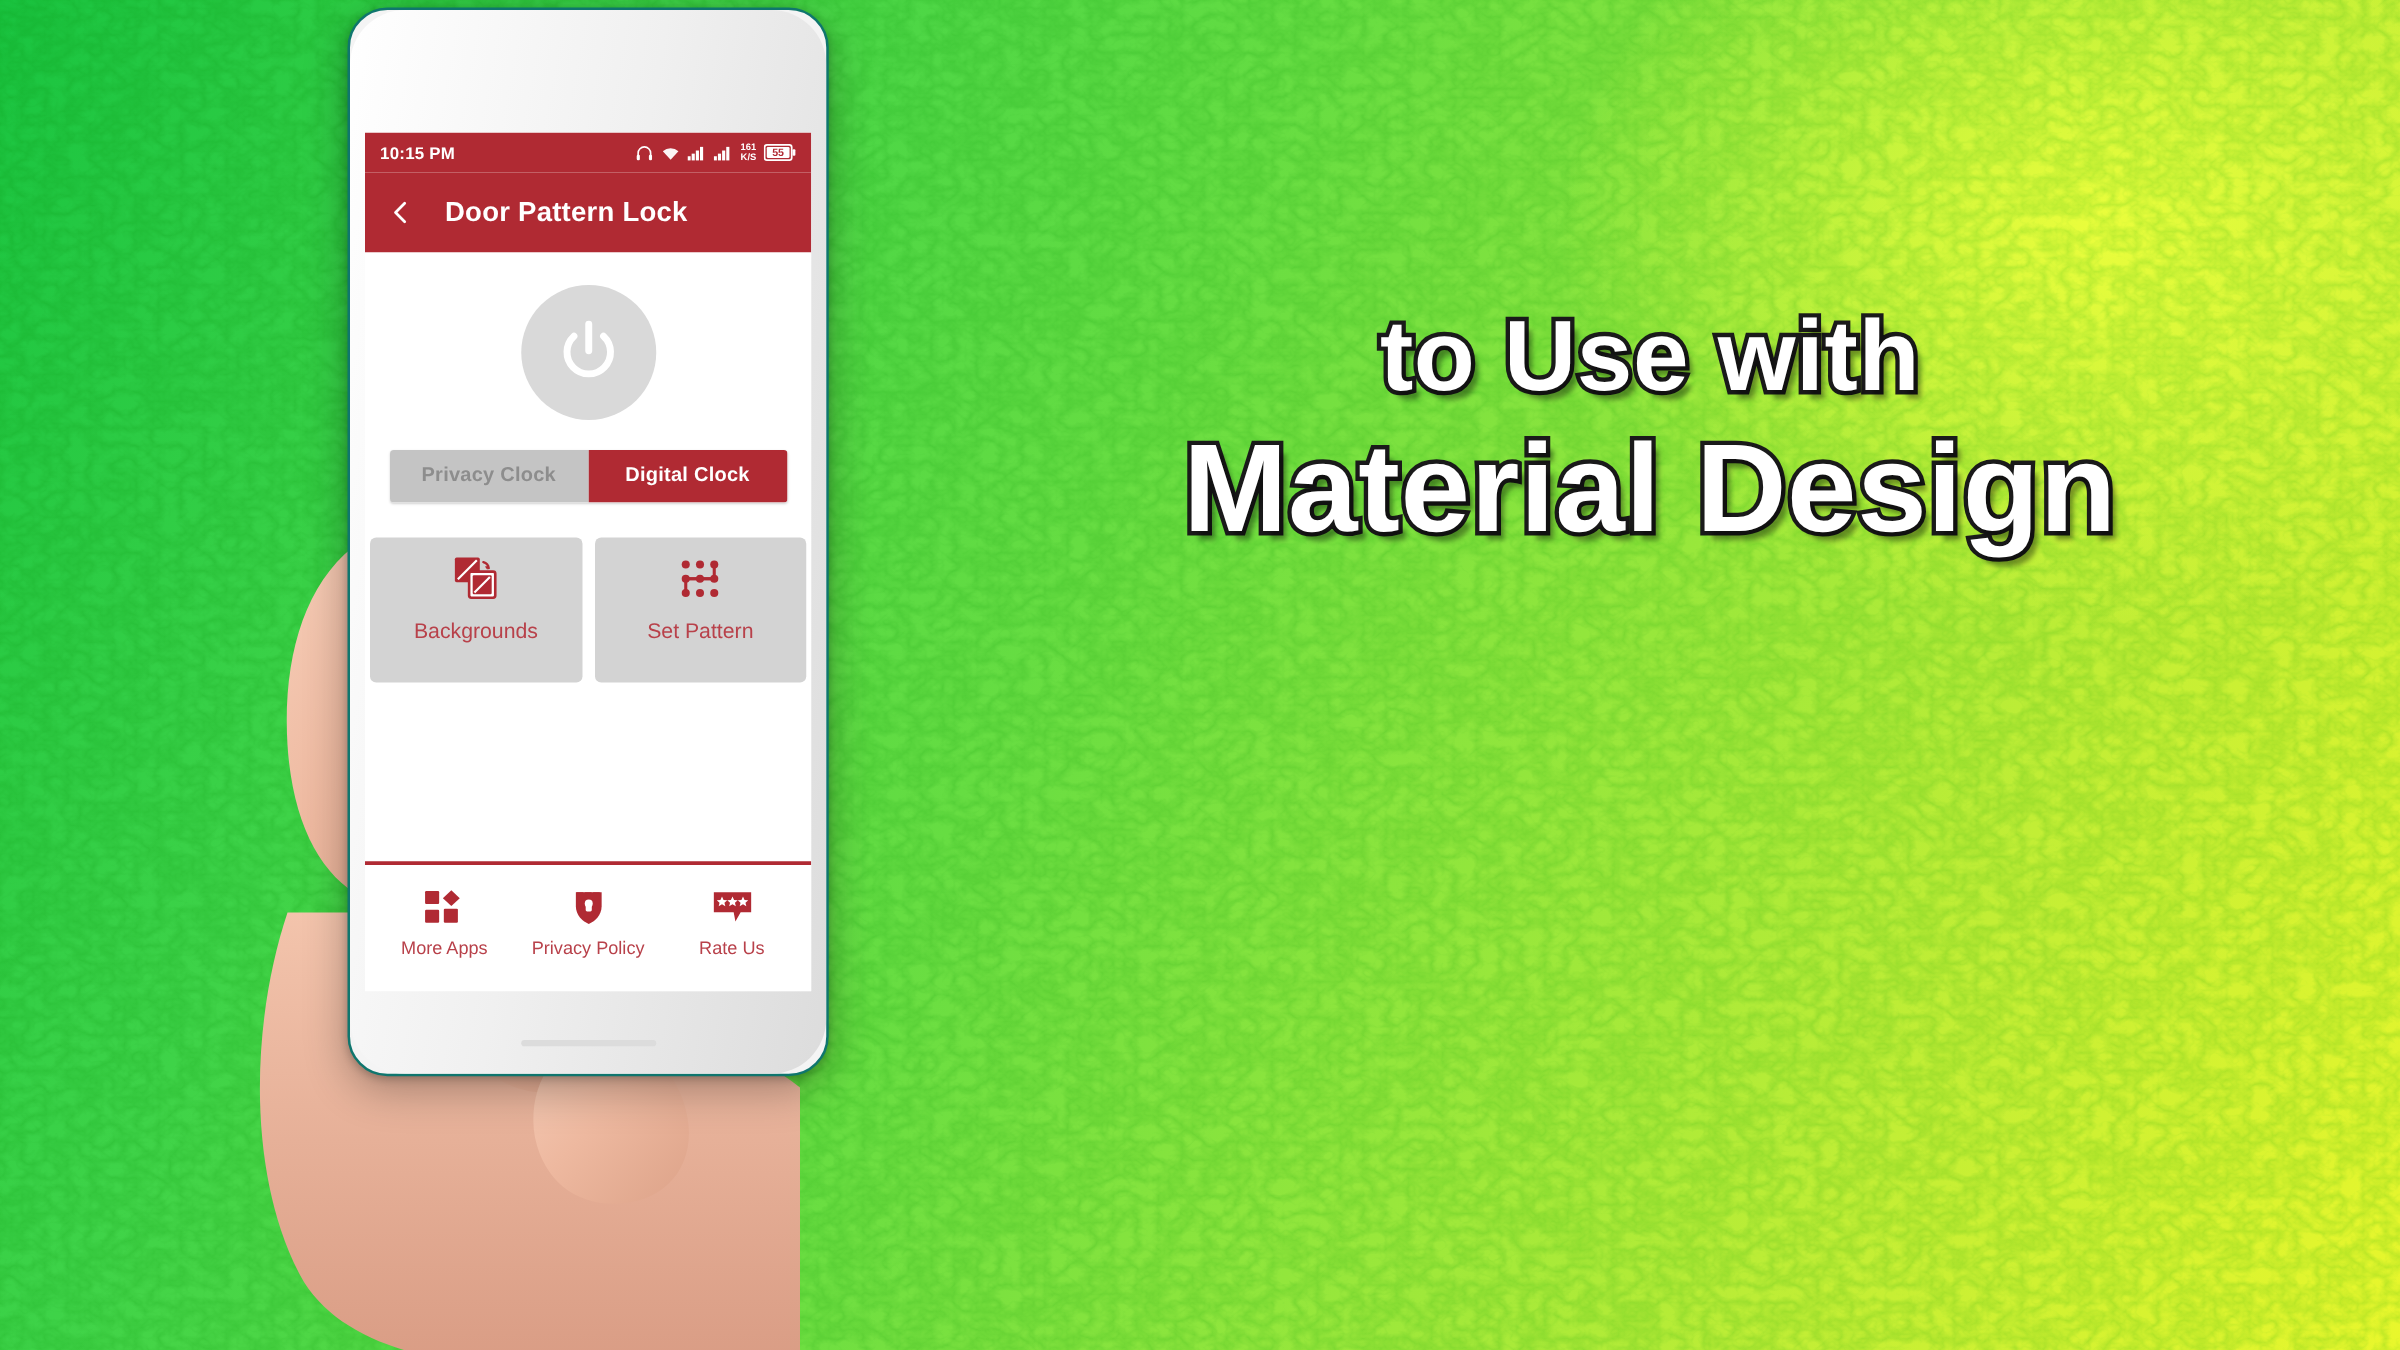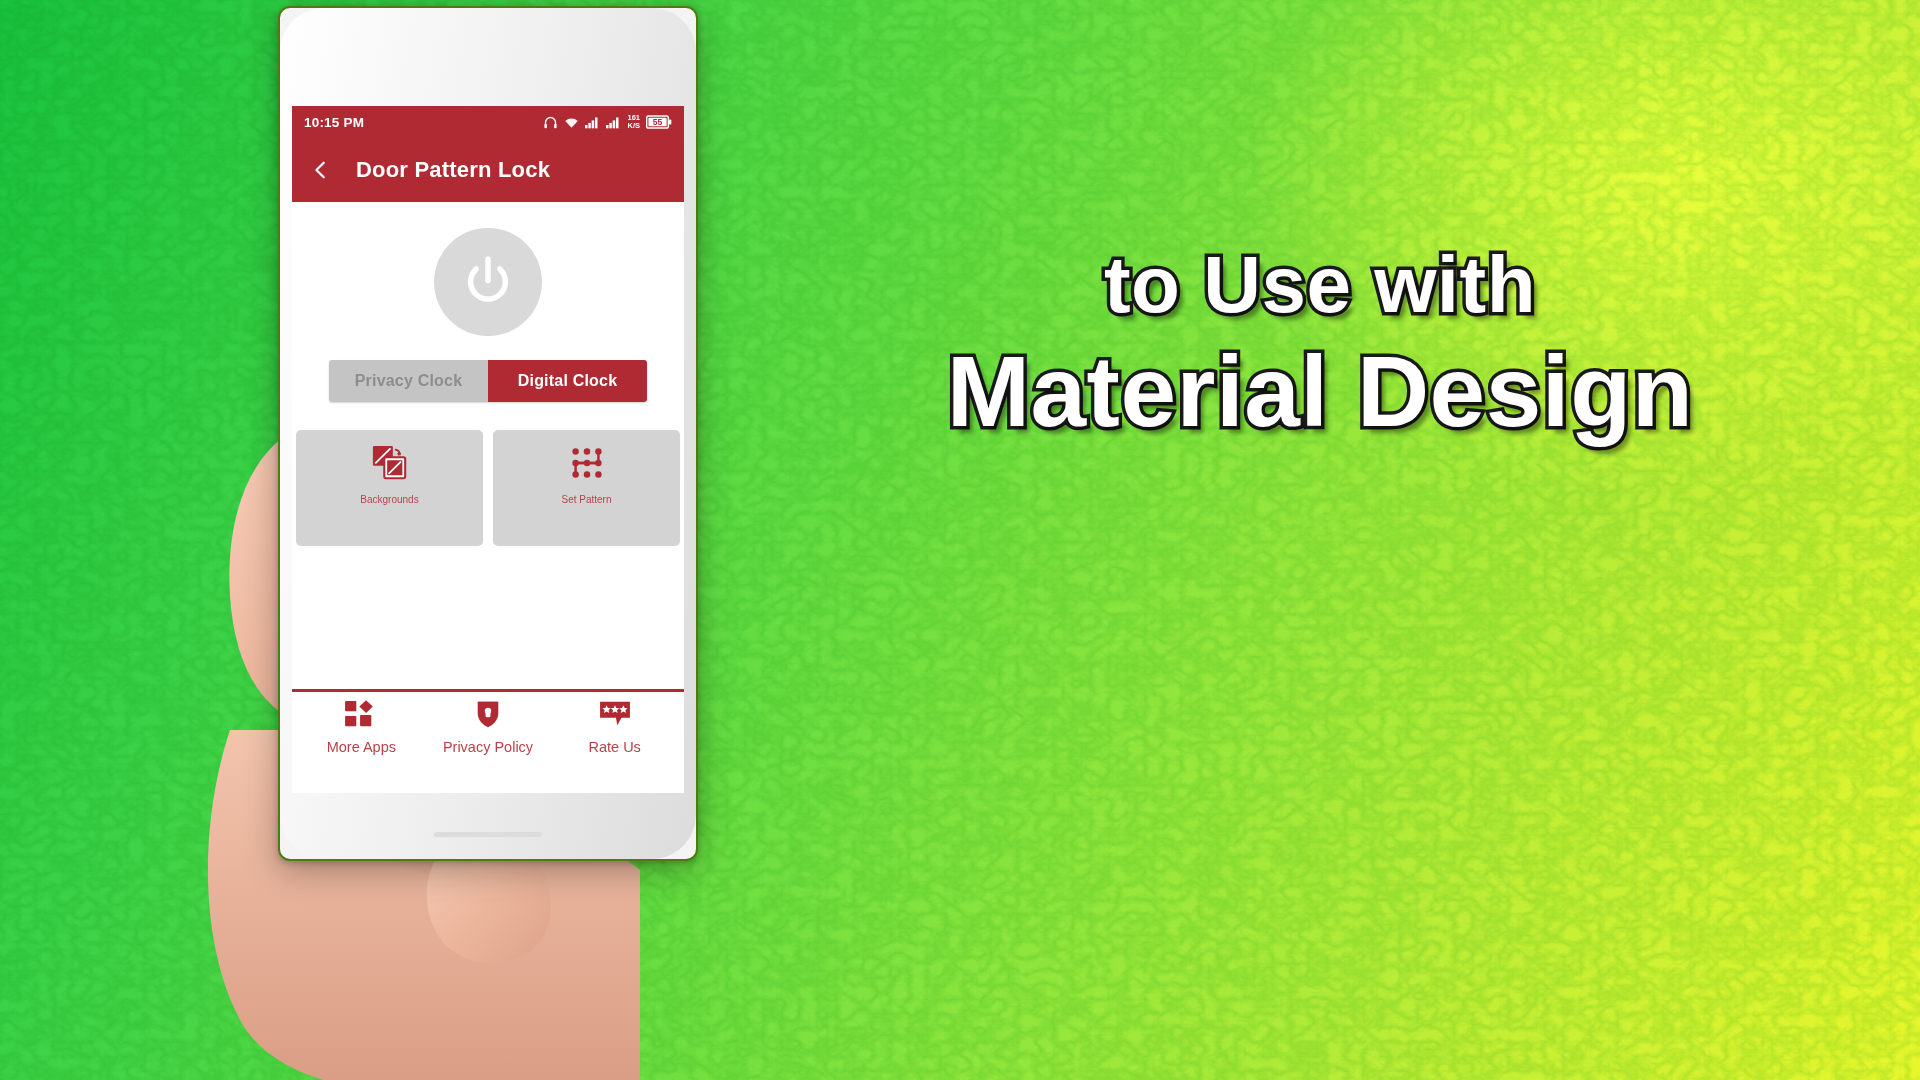--- a/index.html
+++ b/index.html
@@ -44,25 +44,25 @@
   #promo-2 { font-size:80px; margin-top:16px; }
   #promo-3 { font-size:100px; margin-top:14px; }
 
   
   #hand { position:absolute; left:170px; top:400px; width:640px; height:690px; }
 
   
   #phone {
     position:absolute;
     left:278px; top:6px;
-    width:420px; height:855px;
+    width:385px; height:855px;
     background:#f4f4f4;
-    border-radius:12px;
+    border-radius:32px;
     box-shadow:0 10px 34px rgba(0,0,0,.30), 0 2px 7px rgba(0,0,0,.22);
-    border:2px solid #4d7c0f;
+    border:2px solid #0f766e;
     overflow:hidden;
   }
   #phone-bezel {
     position:absolute; inset:0;
     border-radius:44px;
     background:linear-gradient(100deg,#ffffff 0%,#f0f0f0 48%,#dcdcdc 100%);
     padding:13px 12px;
   }
   #phone-screen {
     position:absolute;
@@ -125,31 +125,31 @@
   }
   .feature-card {
     flex:1; background:#d3d3d3; border-radius:5px;
     min-height:98px; padding:12px 6px 10px;
     display:flex; flex-direction:column; align-items:center;
     cursor:pointer;
   }
   .feature-card.tall { min-height:116px; }
   .feature-icon { height:42px; display:flex; align-items:center; justify-content:center; }
   .feature-label {
-    margin-top:10px; font-size:10px; color:#b8414a;
+    margin-top:10px; font-size:17px; color:#b8414a;
     text-align:left; line-height:1.25; word-break:break-word;
   }
 
   
   #bottom-nav {
     position:absolute; left:0; right:0; bottom:0;
     border-top:3.5px solid #b02a33;
     background:#fff;
     display:flex; align-items:flex-start;
-    padding:4px 6px 10px;
+    padding:16px 6px 10px;
     height:104px;
   }
   .nav-item {
     flex:1; display:flex; flex-direction:column; align-items:center;
     cursor:pointer;
   }
   .nav-icon { height:36px; display:flex; align-items:center; justify-content:center; }
   .nav-label {
     margin-top:7px; font-size:14.5px; color:#b8414a;
     text-align:center; line-height:1.22;

